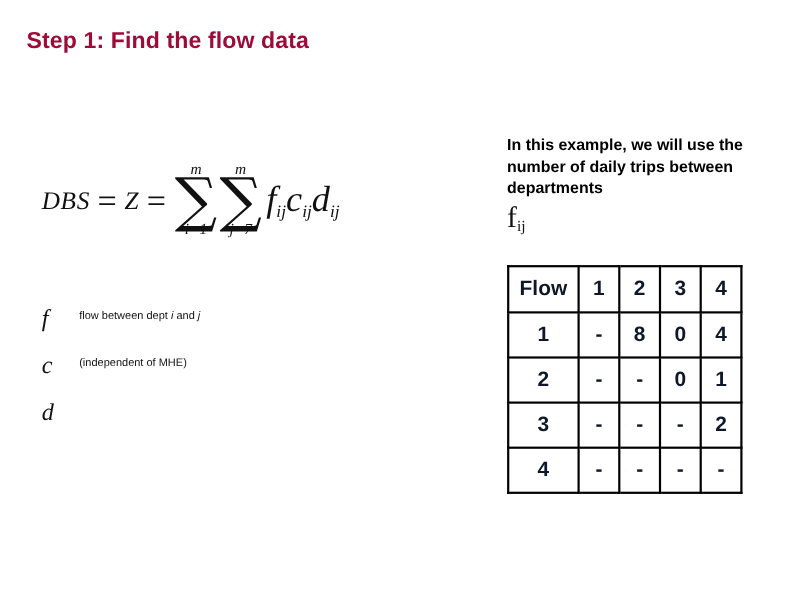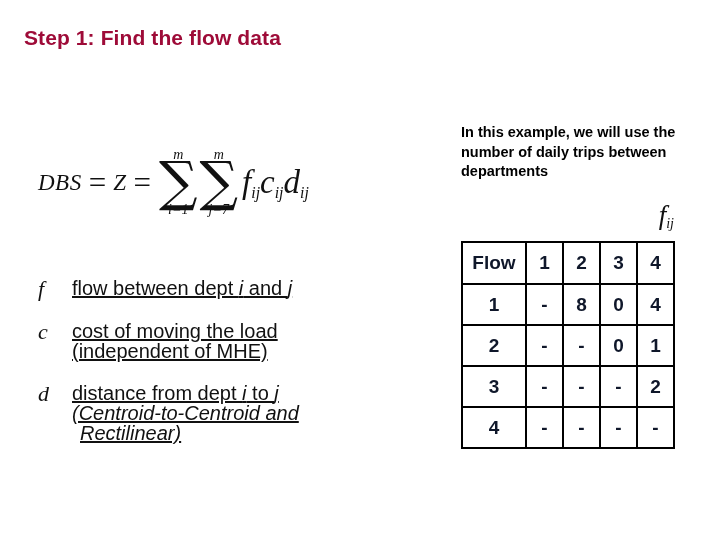--- a/index.html
+++ b/index.html
@@ -112,24 +112,23 @@
     flex: 0 0 34px;
     font-family: "Liberation Serif", serif;
     font-style: italic;
     font-size: 22px;
     color: #111111;
     line-height: 20px;
     padding-top: 1px;
   }
   .legend-text {
     font-family: "Liberation Sans", sans-serif;
-    font-size: 20px;
+    font-size: 10px;
     color: #111111;
     line-height: 20px;
-    text-decoration: underline;
   }
   .legend-text .it { font-style: italic; }
   .legend-sub {
     display: block;
     padding-left: 0px;
   }
   .legend-sub.indent2 { padding-left: 8px; }
 
   
   .note {
@@ -142,25 +141,24 @@
     font-weight: bold;
     color: #000000;
     line-height: 19.5px;
     margin-top: 36px;
   }
 
   
   .fij-caption {
     position: absolute;
     left: 461px;
-    top: 200px;
+    top: 182px;
     width: 213px;
-    text-align: right;
-    font-family: "Liberation Serif", serif;
-    font-style: italic;
+    text-align: left;
+    font-family: "Liberation Serif", serif;
     font-size: 27px;
     color: #111111;
   }
   .fij-caption sub {
     font-size: 0.52em;
     vertical-align: baseline;
     position: relative;
     bottom: -0.28em;
   }
 
@@ -275,29 +273,23 @@
     <div class="legend-row">
       <div class="legend-sym">f</div>
       <div class="legend-text">
         <span>flow between dept </span><span class="it">i</span><span> and </span><span class="it">j</span>
       </div>
     </div>
 
     <div class="legend-row">
       <div class="legend-sym">c</div>
       <div class="legend-text">
-        <span>cost of moving the load</span>
         <span class="legend-sub">(independent of MHE)</span>
       </div>
     </div>
 
     <div class="legend-row">
       <div class="legend-sym">d</div>
-      <div class="legend-text">
-        <span>distance from dept </span><span class="it">i</span><span> to </span><span class="it">j</span>
-        <span class="legend-sub it">(Centroid-to-Centroid and</span>
-        <span class="legend-sub indent2 it">Rectilinear)</span>
-      </div>
     </div>
 
   </div>
 
 </div>
 
 </body></html>

